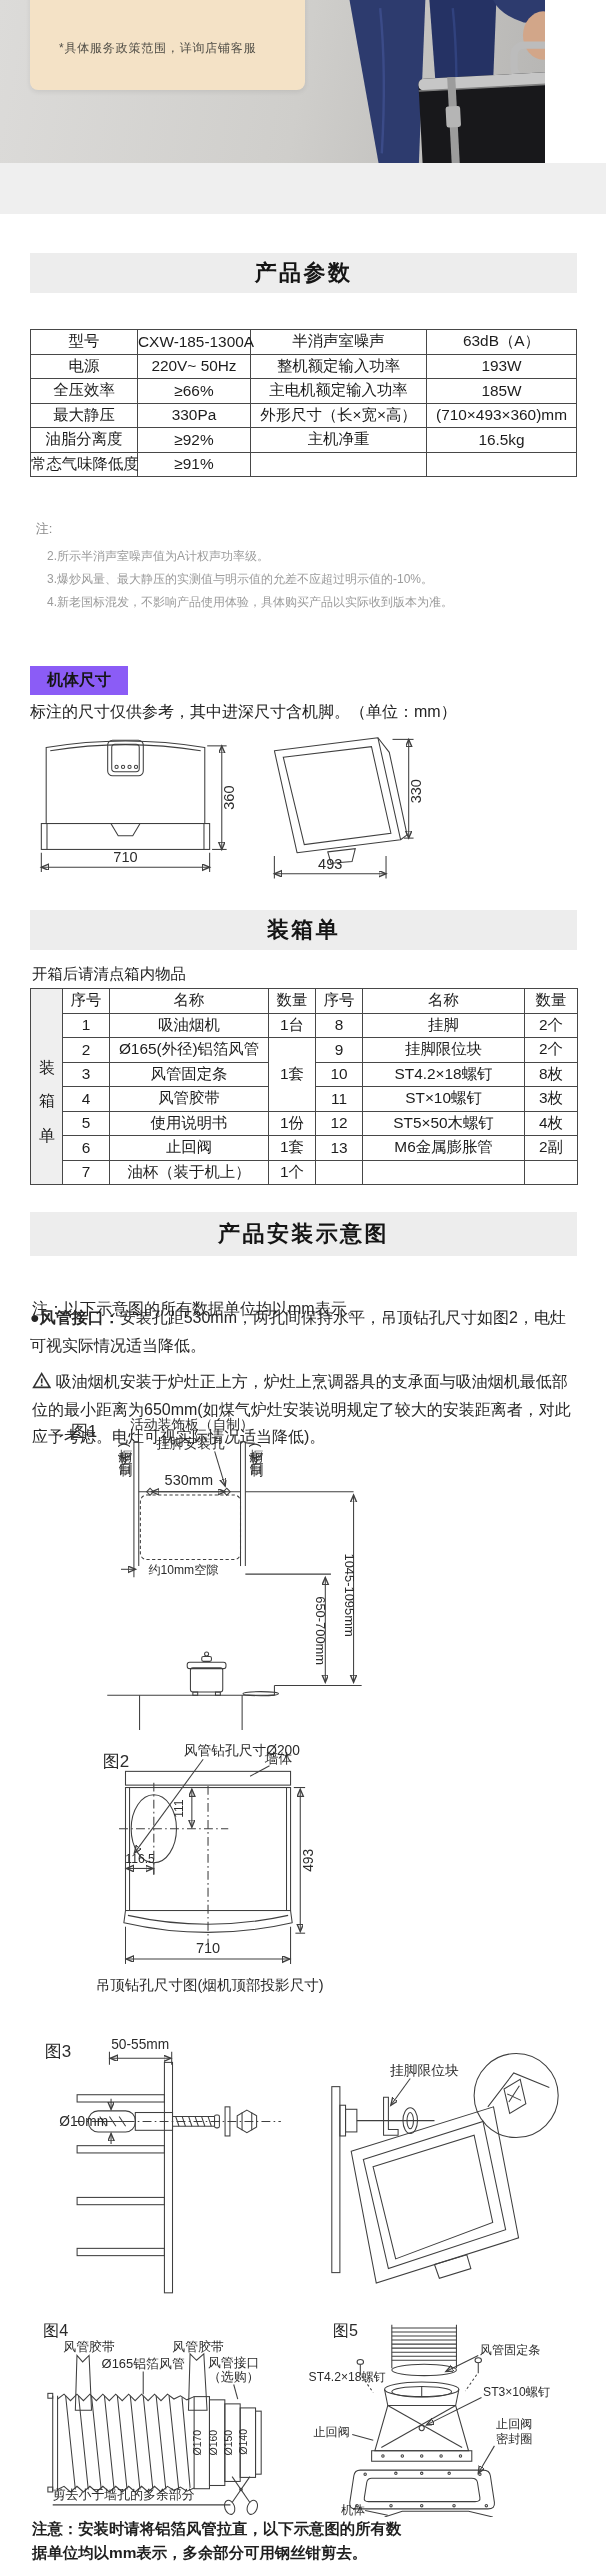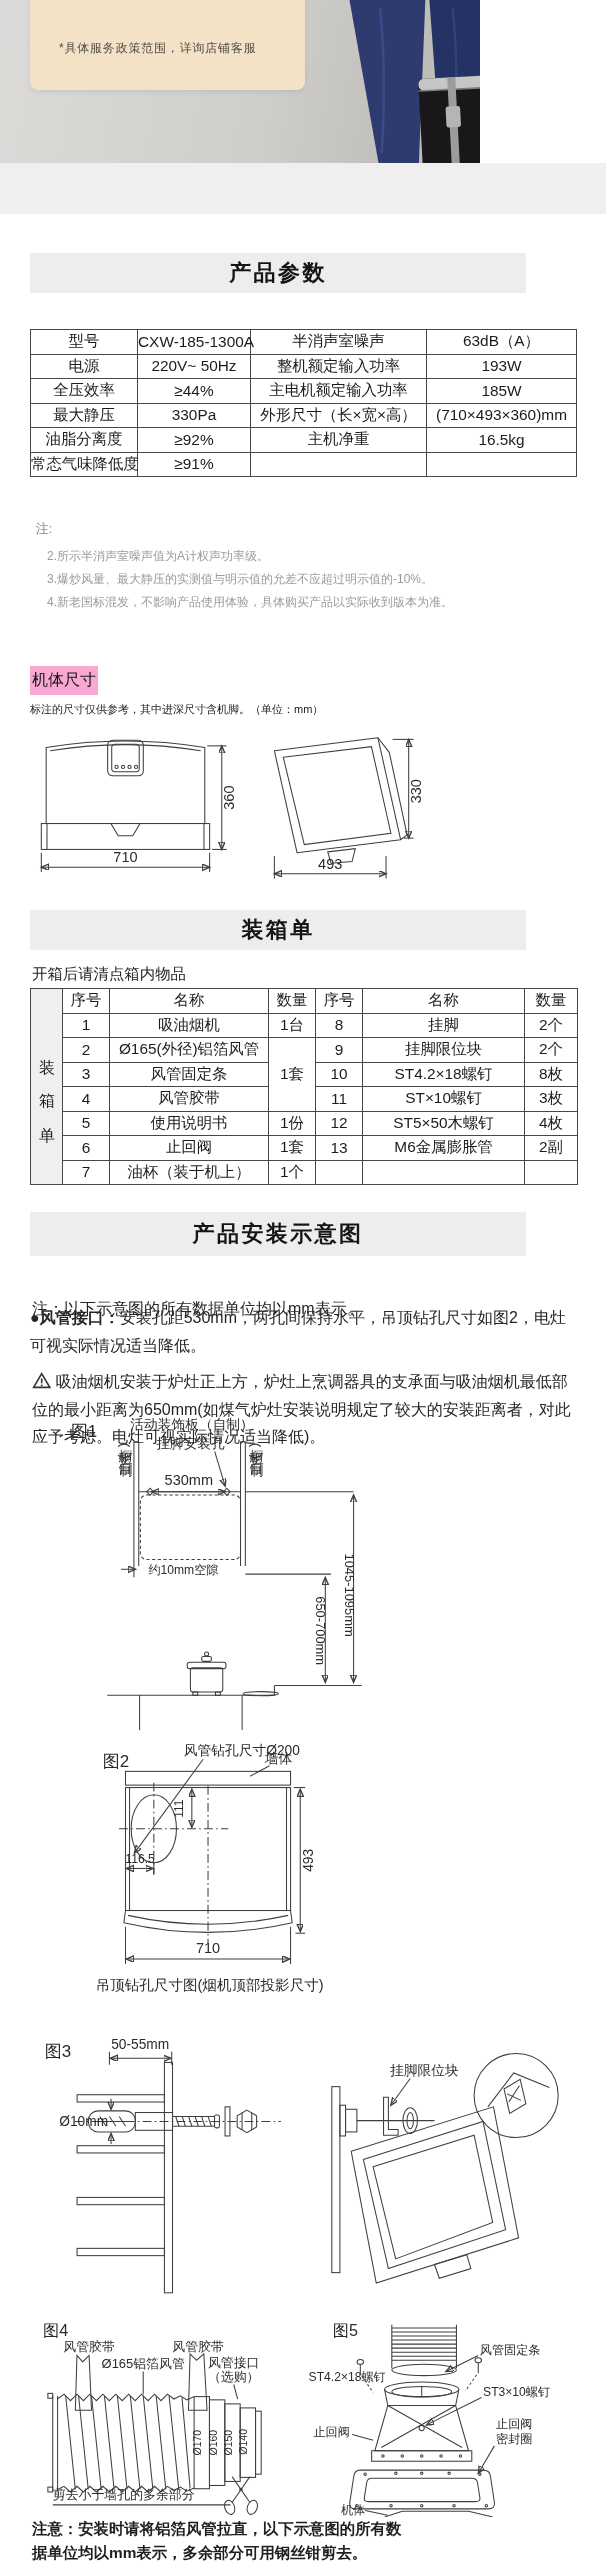--- a/index.html
+++ b/index.html
@@ -1,43 +1,43 @@
 <!DOCTYPE html>
 <html style="font-size:13px"><head>
 <meta charset="utf-8">
 <style>
   html,body{margin:0;padding:0;background:#fff;}
   .page{position:relative;width:607px;height:2576px;background:#fff;overflow:hidden;
         font-family:"Liberation Sans","DejaVu Sans",sans-serif;color:#222;}
   .abs{position:absolute;}
   
-  .hero{left:0;top:0;width:480px;height:163px;
+  .hero{left:0;top:0;width:545px;height:163px;
         background:linear-gradient(100deg,#dcdbd9 0%,#cfcecb 55%,#b6b5b3 100%);overflow:hidden;}
   .hero-card{position:absolute;left:30px;top:-18px;width:275px;height:108px;background:#f4e2c6;
              border-radius:8px;box-shadow:0 1.6px 4.9px rgba(0,0,0,.08);}
   .hero-card-text{position:absolute;left:29px;top:58px;font-size:12px;color:#4e4c45;letter-spacing:0.8px;}
   .grayband{left:0;top:163px;width:607px;height:51px;background:#efefef;}
   
-  .secbar{position:absolute;left:30px;width:496px;height:40px;background:#ededed;display:flex;
+  .secbar{position:absolute;left:30px;width:547px;height:40px;background:#ededed;display:flex;
           align-items:center;justify-content:center;font-size:22px;font-weight:600;color:#151515;letter-spacing:2.4px;}
-  .subhead{position:absolute;left:30px;width:68px;height:29px;background:#f9a8d4;display:flex;
-           align-items:center;justify-content:center;font-size:16px;font-weight:400;color:#151515;}
+  .subhead{position:absolute;left:30px;width:98px;height:29px;background:#8b5cf6;display:flex;
+           align-items:center;justify-content:center;font-size:16px;font-weight:700;color:#151515;}
   
   table.gtab{border-collapse:collapse;table-layout:fixed;width:547px;}
   table.gtab td,table.gtab th{border:1.6px solid #474747;text-align:center;vertical-align:middle;
       font-size:15.4px;font-weight:400;color:#1c1c1c;padding:0;white-space:nowrap;height:23.5px;}
   table.gtab th{font-weight:400;}
   td.nob{border:none;}
   td.vlab{background:#efefef;}
   .vpack{writing-mode:vertical-rl;text-orientation:mixed;letter-spacing:34px;font-size:16px;color:#1c1c1c;
          margin:0 auto;padding-top:21px;}
   
   .pnotes{position:absolute;left:47px;width:518px;font-size:12px;color:#9b9b9b;line-height:22.6px;}
   .pnotes .nlab{font-size:13px;color:#8a8a8a;margin-left:-11.3px;margin-bottom:4.9px;}
-  .desc{position:absolute;font-size:11px;color:#222;}
+  .desc{position:absolute;font-size:16px;color:#222;}
   .para{position:absolute;left:32px;width:544px;font-size:16px;color:#262626;line-height:27.5px;}
   .blead{font-weight:700;}
   .fnote{position:absolute;left:32px;width:372px;font-size:15.4px;font-weight:600;color:#1f1f1f;line-height:24px;}
   
   svg.la line,svg.la path,svg.la rect,svg.la ellipse,svg.la circle,svg.la polygon,svg.la polyline{
       stroke:#3f3f3f;fill:none;stroke-width:1.3;}
   svg.la text{fill:#2b2b2b;stroke:none;font-family:"Liberation Sans","DejaVu Sans",sans-serif;}
   .vcab{position:absolute;writing-mode:vertical-rl;text-orientation:mixed;font-size:13.7px;color:#333;letter-spacing:2.4px;}
 </style>
 </head>
@@ -92,21 +92,21 @@
       <td>63dB（A）</td>
     </tr>
     <tr>
       <td>电源</td>
       <td>220V~ 50Hz</td>
       <td>整机额定输入功率</td>
       <td>193W</td>
     </tr>
     <tr>
       <td>全压效率</td>
-      <td>≥44%</td>
+      <td>≥66%</td>
       <td>主电机额定输入功率</td>
       <td>185W</td>
     </tr>
     <tr>
       <td>最大静压</td>
       <td>330Pa</td>
       <td>外形尺寸（长×宽×高）</td>
       <td>(710×493×360)mm</td>
     </tr>
     <tr>

